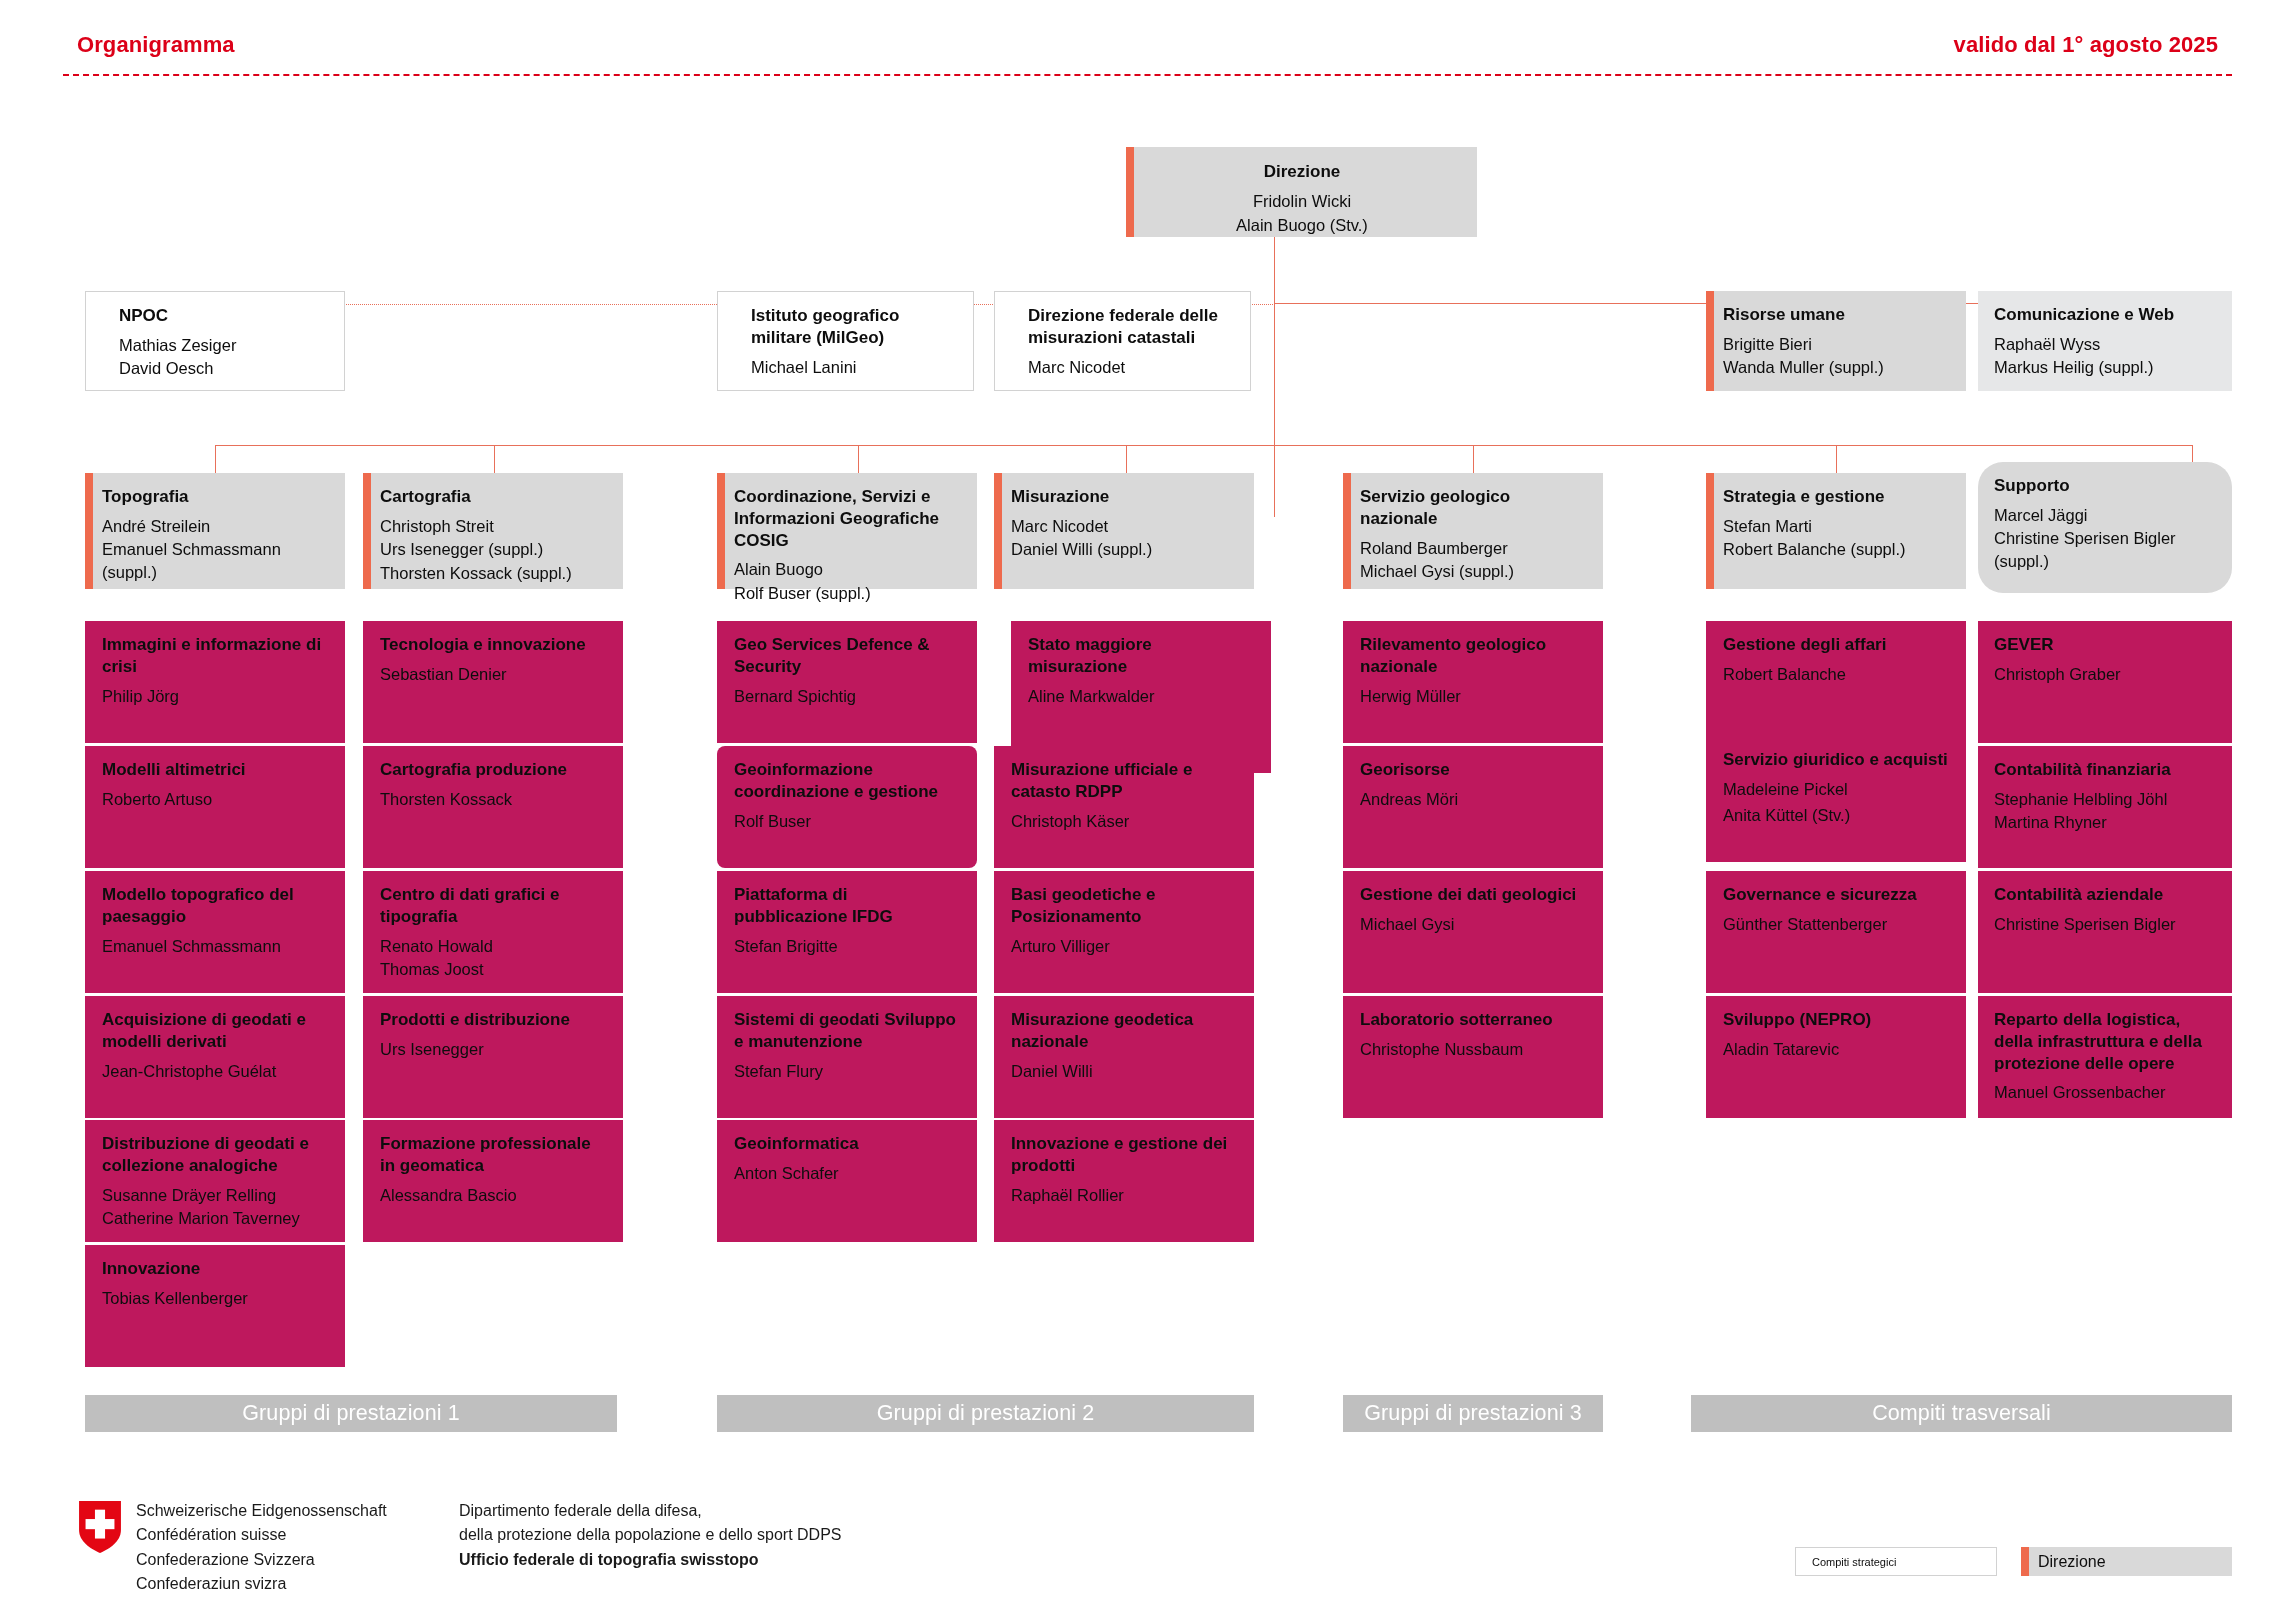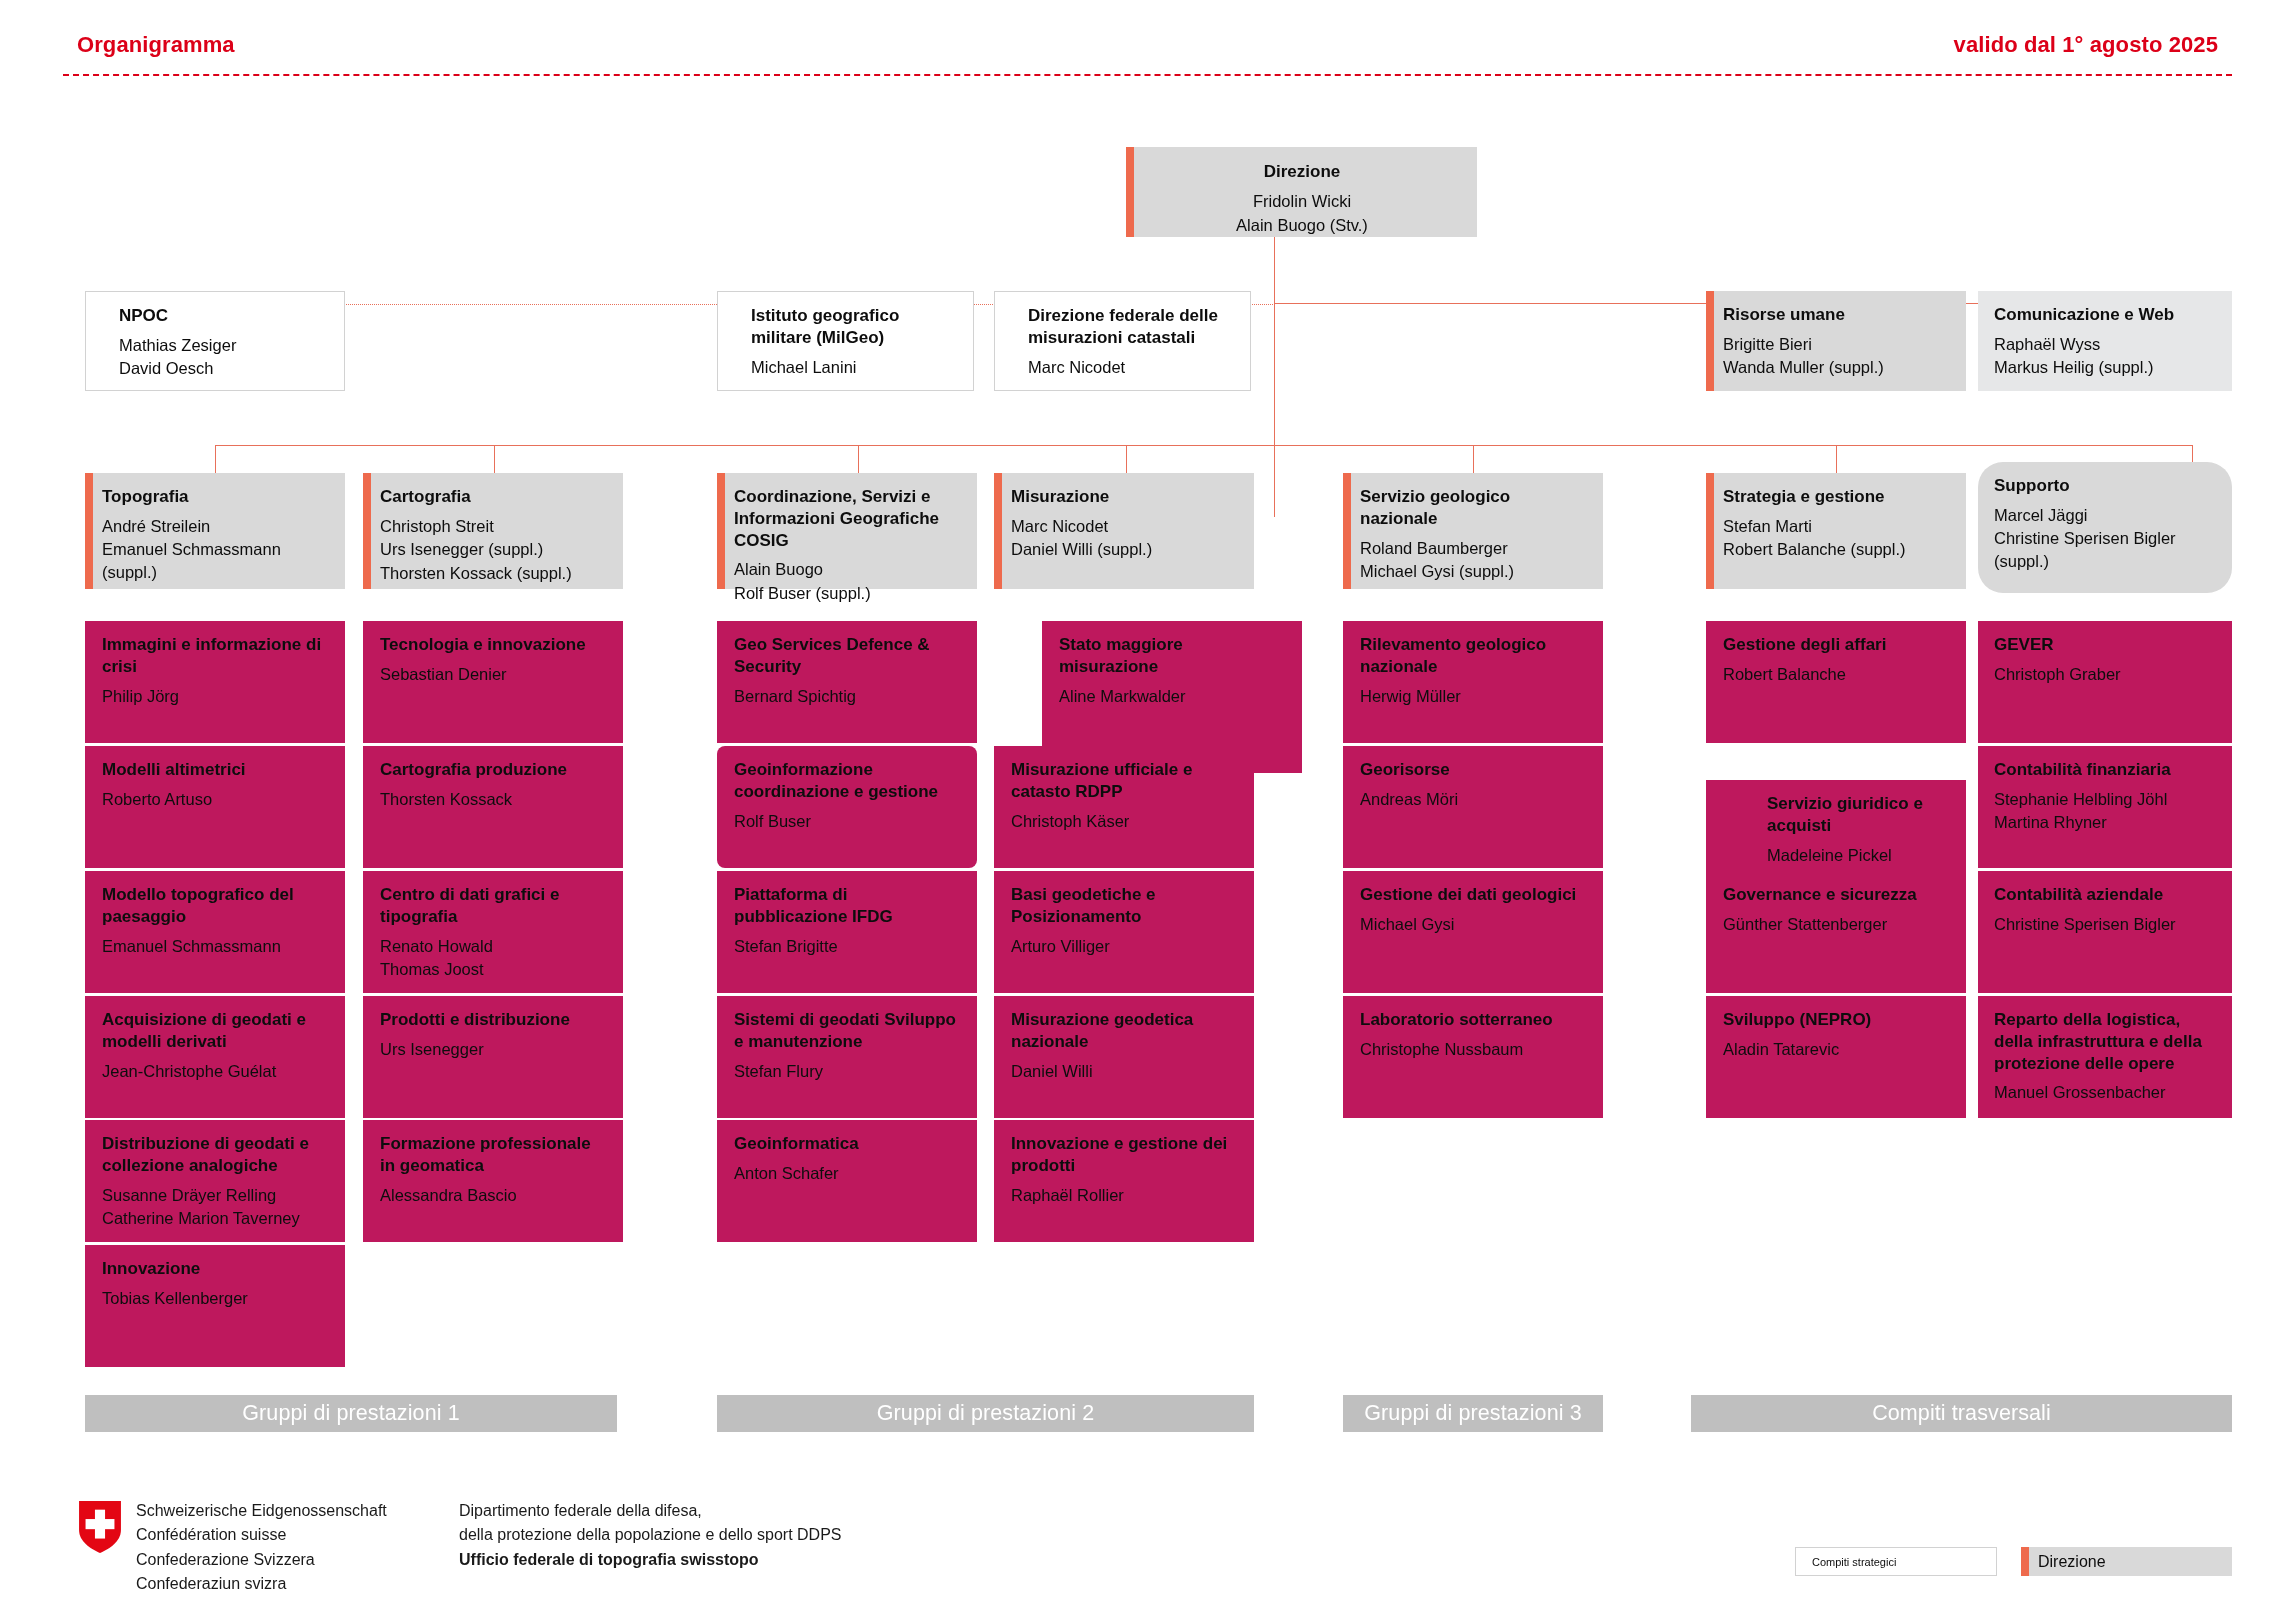--- a/index.html
+++ b/index.html
@@ -297,21 +297,21 @@
       </div>
   </div>
 
   <div class="box bar b-dark" style="left:994px; top:473px; width:260px; height:116px;">
     <div class="inner">
       <div class="ttl">Misurazione</div>
       <div class="nm">Marc Nicodet</div>
       <div class="nm tight" style="margin-top:1.4px;">Daniel Willi (suppl.)</div>
     </div>
   </div>
-  <div class="box b-light" style="left:1042px; top:621px; width:260px; height:152px;">
+  <div class="box b-light" style="left:1011px; top:621px; width:260px; height:152px;">
     <div class="inner">
         <div class="ttl">Stato maggiore misurazione</div>
     <div class="nm">Aline Markwalder</div>
       </div>
   </div>
   <div class="box b-light" style="left:994px; top:746px; width:260px; height:122px;">
     <div class="inner">
         <div class="ttl">Misurazione ufficiale e catasto RDPP</div>
     <div class="nm">Christoph Käser</div>
       </div>
@@ -373,21 +373,21 @@
       <div class="nm">Stefan Marti</div>
       <div class="nm tight" style="margin-top:1.4px;">Robert Balanche (suppl.)</div>
     </div>
   </div>
   <div class="box b-light" style="left:1706px; top:621px; width:260px; height:122px;">
     <div class="inner">
         <div class="ttl">Gestione degli affari</div>
     <div class="nm">Robert Balanche</div>
       </div>
   </div>
-  <div class="box b-light" style="left:1706px; top:780px; width:260px; height:126px;padding-left:44px;">
+  <div class="box b-light" style="left:1706px; top:736px; width:260px; height:126px;">
     <div class="inner">
         <div class="ttl">Servizio giuridico e acquisti</div>
     <div class="nm">Madeleine Pickel</div>
     <div class="nm tight" style="margin-top:4px;">Anita Küttel (Stv.)</div>
       </div>
   </div>
   <div class="box b-light" style="left:1706px; top:871px; width:260px; height:122px;">
     <div class="inner">
         <div class="ttl">Governance e sicurezza</div>
     <div class="nm">Günther Stattenberger</div>

